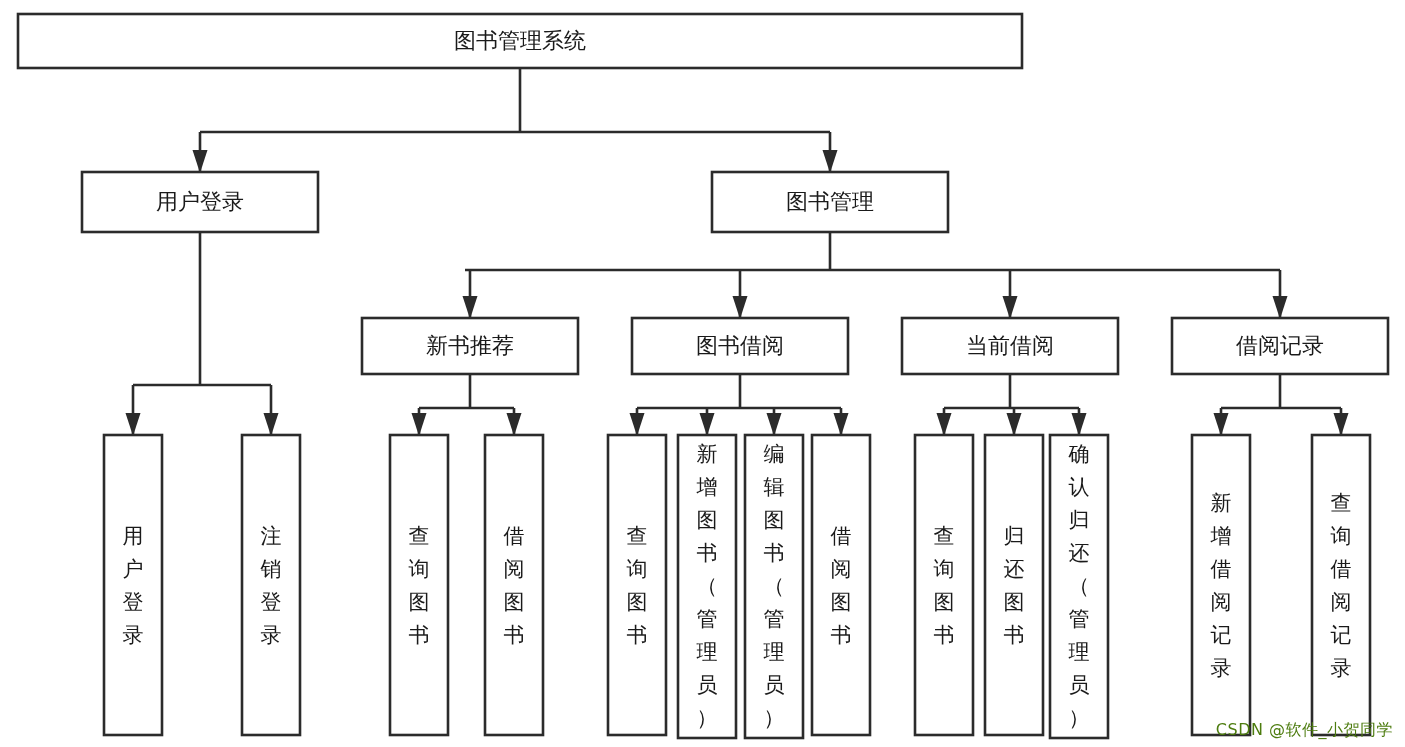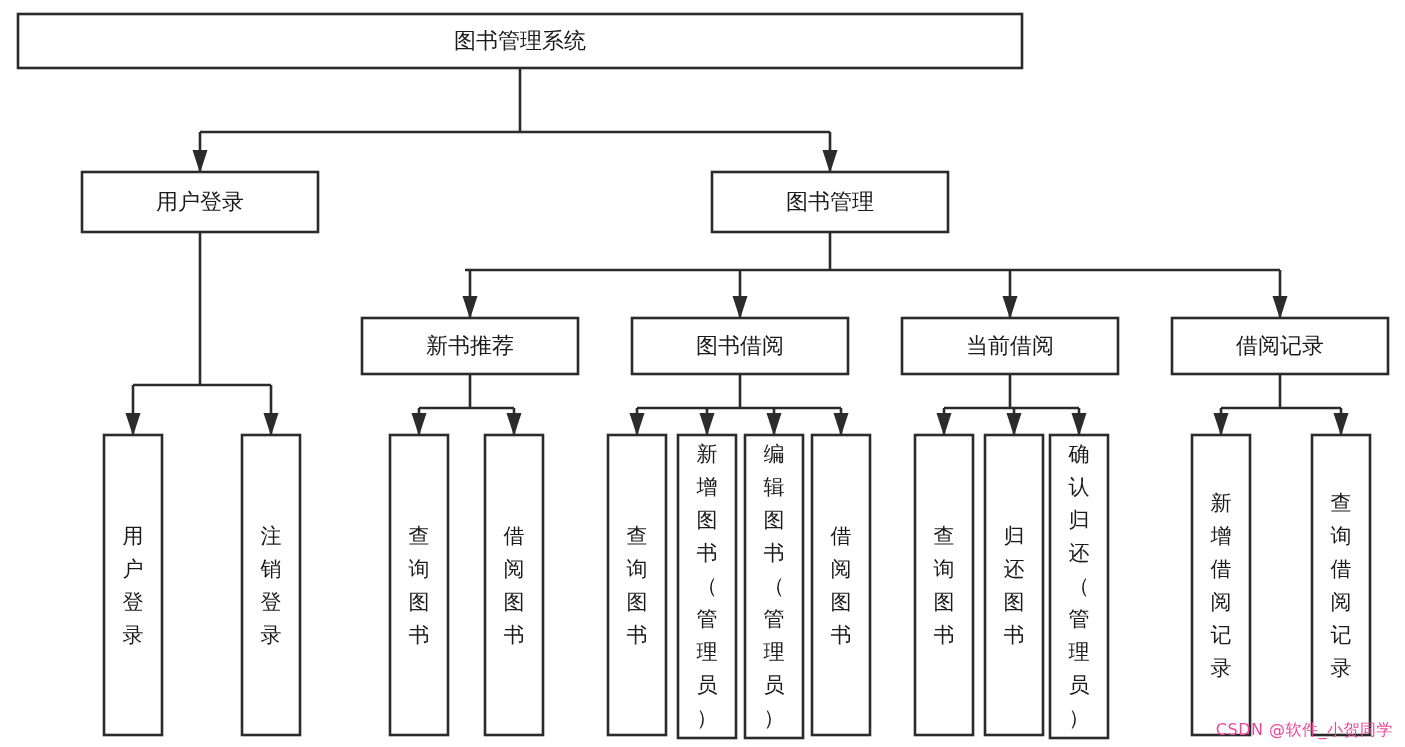--- a/index.html
+++ b/index.html
@@ -50,21 +50,21 @@
   }
   .arrow-head {
     fill: #2b2b2b;
     stroke: none;
   }
   .watermark-text {
     position: absolute;
     right: 8px;
     bottom: 6px;
     font-size: 16px;
-    color: #ec4899;
+    color: #4d7c0f;
     letter-spacing: 0.5px;
     white-space: nowrap;
     font-family: "DejaVu Sans", "Liberation Sans", sans-serif;
     pointer-events: none;
   }
 </style>
 </head>
 <body>
 
 <div id="chart-root">

